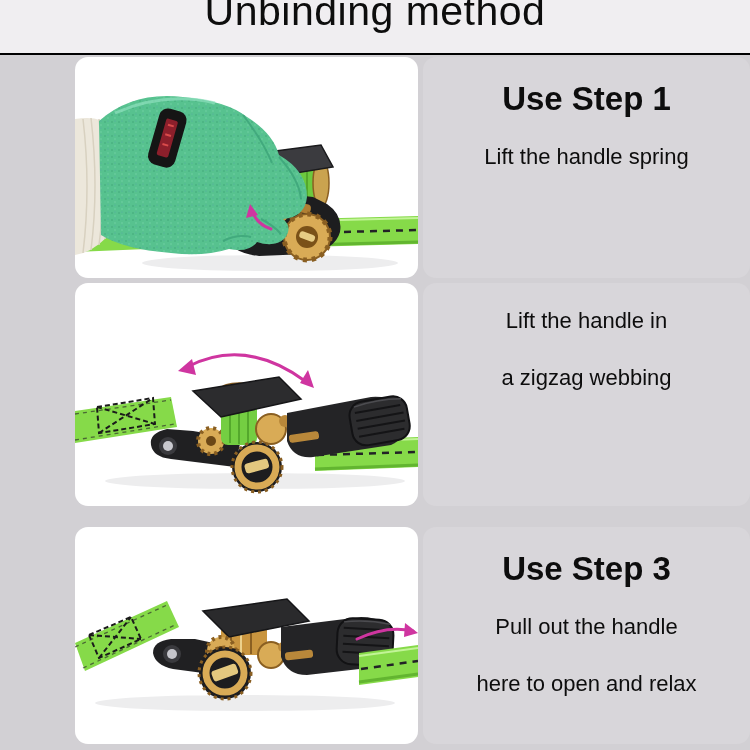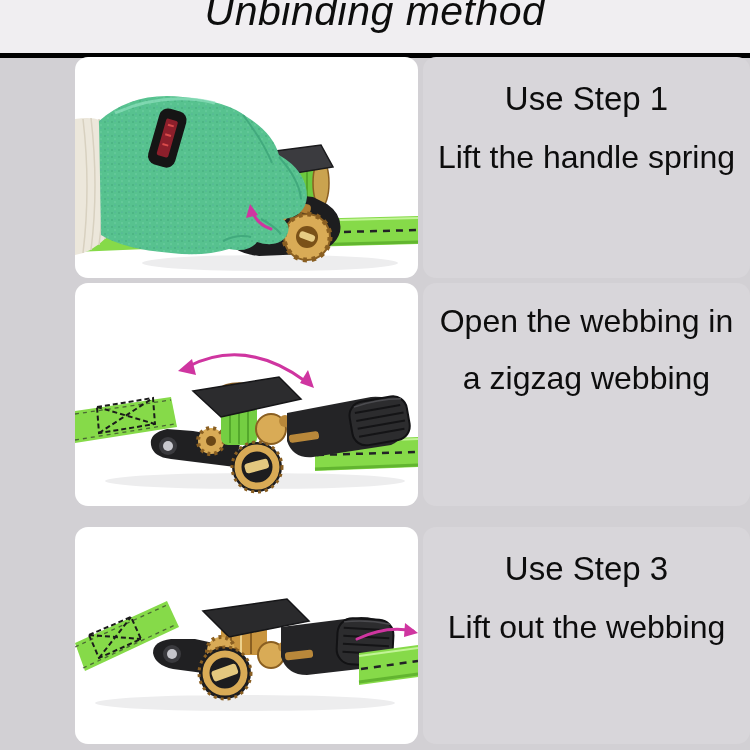--- a/index.html
+++ b/index.html
@@ -5,22 +5,21 @@
   html,body{margin:0;padding:0;}
   body{
     width:750px;height:750px;overflow:hidden;position:relative;
     background:var(--page-bg,#d2d0d4);
     font-family:"Liberation Sans",sans-serif;
   }
   .title-bar{
     position:absolute;top:0;left:0;width:750px;height:53px;
     background:var(--title-bg,#f0eef1);
     display:flex;align-items:center;justify-content:center;
-    border-bottom:5px solid #000000;
-    font-style:italic;
+    border-bottom:2px solid #000000;
   }
   .page-title{
     font-size:41px;line-height:41px;color:var(--text-color,#0d0d0d);
     font-weight:400;letter-spacing:0.5px;margin-top:-2px;
   }
   .row{position:absolute;left:0;width:750px;}
   .row.r1{top:57px;height:221px;}
   .row.r2{top:283px;height:223px;}
   .row.r3{top:527px;height:217px;}
   .photo-card{
@@ -29,24 +28,24 @@
   }
   .photo-card svg{display:block;width:100%;height:100%;}
   .text-card{
     position:absolute;left:423px;top:0;width:327px;height:100%;
     background:var(--text-card-bg,#d8d6da);border-radius:13px;
     display:flex;flex-direction:column;align-items:center;
     padding-top:24px;box-sizing:border-box;
   }
   .step-heading{
     font-size:33px;line-height:36px;color:var(--text-color,#0d0d0d);
-    font-weight:400;margin:0 0 26px 0;
+    font-weight:700;margin:0 0 26px 0;
   }
   .step-line{
-    font-size:32px;line-height:28px;color:var(--text-color,#0d0d0d);
+    font-size:22px;line-height:28px;color:var(--text-color,#0d0d0d);
     font-weight:400;margin:0 0 29px 0;white-space:nowrap;
   }
   .stitch{stroke:#222226;stroke-width:2.5;stroke-dasharray:7 6;fill:none;}
   .edge-stitch{stroke:#2a2a2a;stroke-width:1.3;stroke-dasharray:4 4;fill:none;opacity:.65;}
   .web-hi{stroke:#c9f6a0;stroke-width:2;fill:none;opacity:.9;}
   .web-lo{stroke:#5cae2c;stroke-width:3;fill:none;opacity:.85;}
   .xbox{stroke:#1b1b1b;stroke-width:2;stroke-dasharray:5 3;fill:none;}
   .gold{fill:var(--metal-gold,#d9ab56);}
   .blk{fill:var(--buckle-black,#1d1d1f);}
   .rib{stroke:#141416;stroke-width:2;}
@@ -188,21 +187,21 @@
         </g>
       </g>
       <g>
         <path d="M 112 84 Q 170 54 230 98" class="arrow-stroke"></path>
         <polygon points="103,88 117,76 121,92" class="arrow-head"></polygon>
         <polygon points="239,105 225,100 233,87" class="arrow-head"></polygon>
       </g>
     </svg>
   </div>
   <div class="text-card">
-    <p class="step-line">Open the webbing in</p>
+    <p class="step-line">Lift the handle in</p>
     <p class="step-line">a zigzag webbing</p>
   </div>
 </section>
 
 <section class="row r3">
   <div class="photo-card">
     <svg viewBox="0 0 343 217">
       <ellipse cx="170" cy="176" rx="150" ry="8" fill="#ededee"></ellipse>
       <g>
         <polygon points="0,116 92,74 104,100 10,144" fill="var(--webbing-green,#86da49)"></polygon>
@@ -251,15 +250,16 @@
         <line x1="286" y1="142" x2="343" y2="134" class="stitch"></line>
       </g>
       <g>
         <path d="M 282 112 Q 312 98 338 104" class="arrow-stroke"></path>
         <polygon points="343,106 330,96 329,110" class="arrow-head"></polygon>
       </g>
     </svg>
   </div>
   <div class="text-card">
     <p class="step-heading">Use Step 3</p>
-    <p class="step-line">Lift out the webbing</p>
+    <p class="step-line">Pull out the handle</p>
+    <p class="step-line">here to open and relax</p>
   </div>
 </section>
 
 </body></html>

